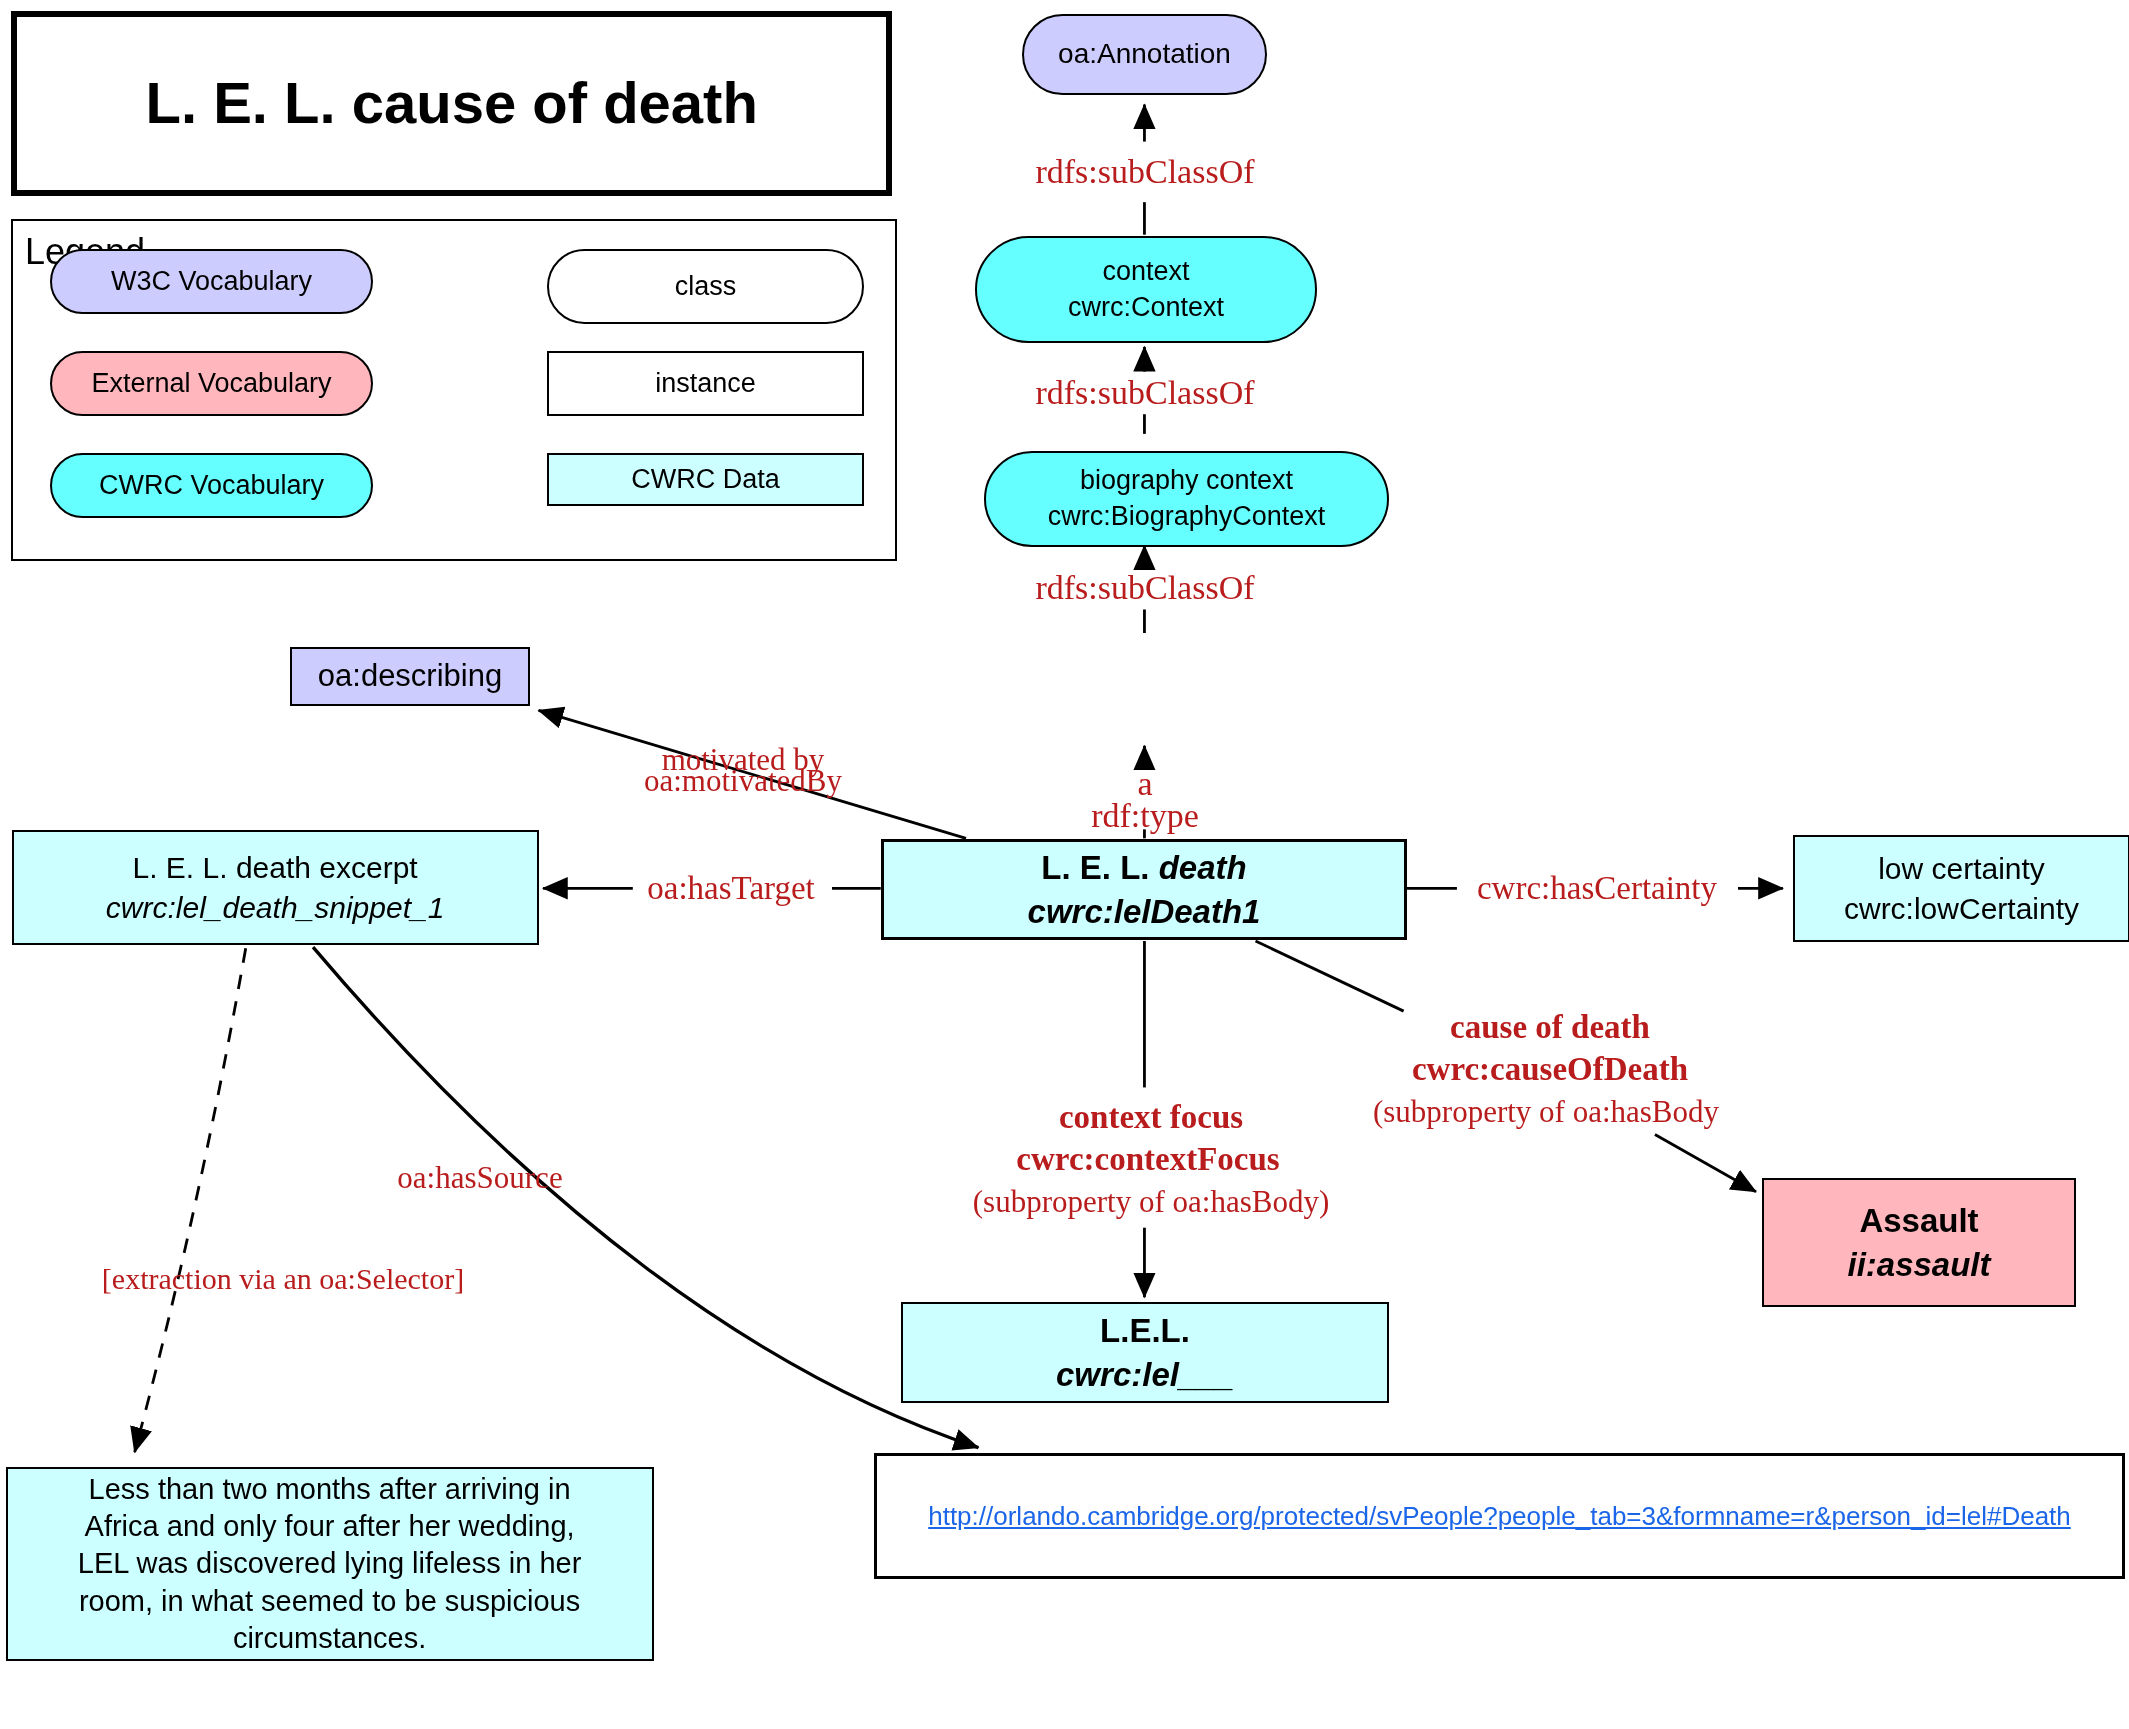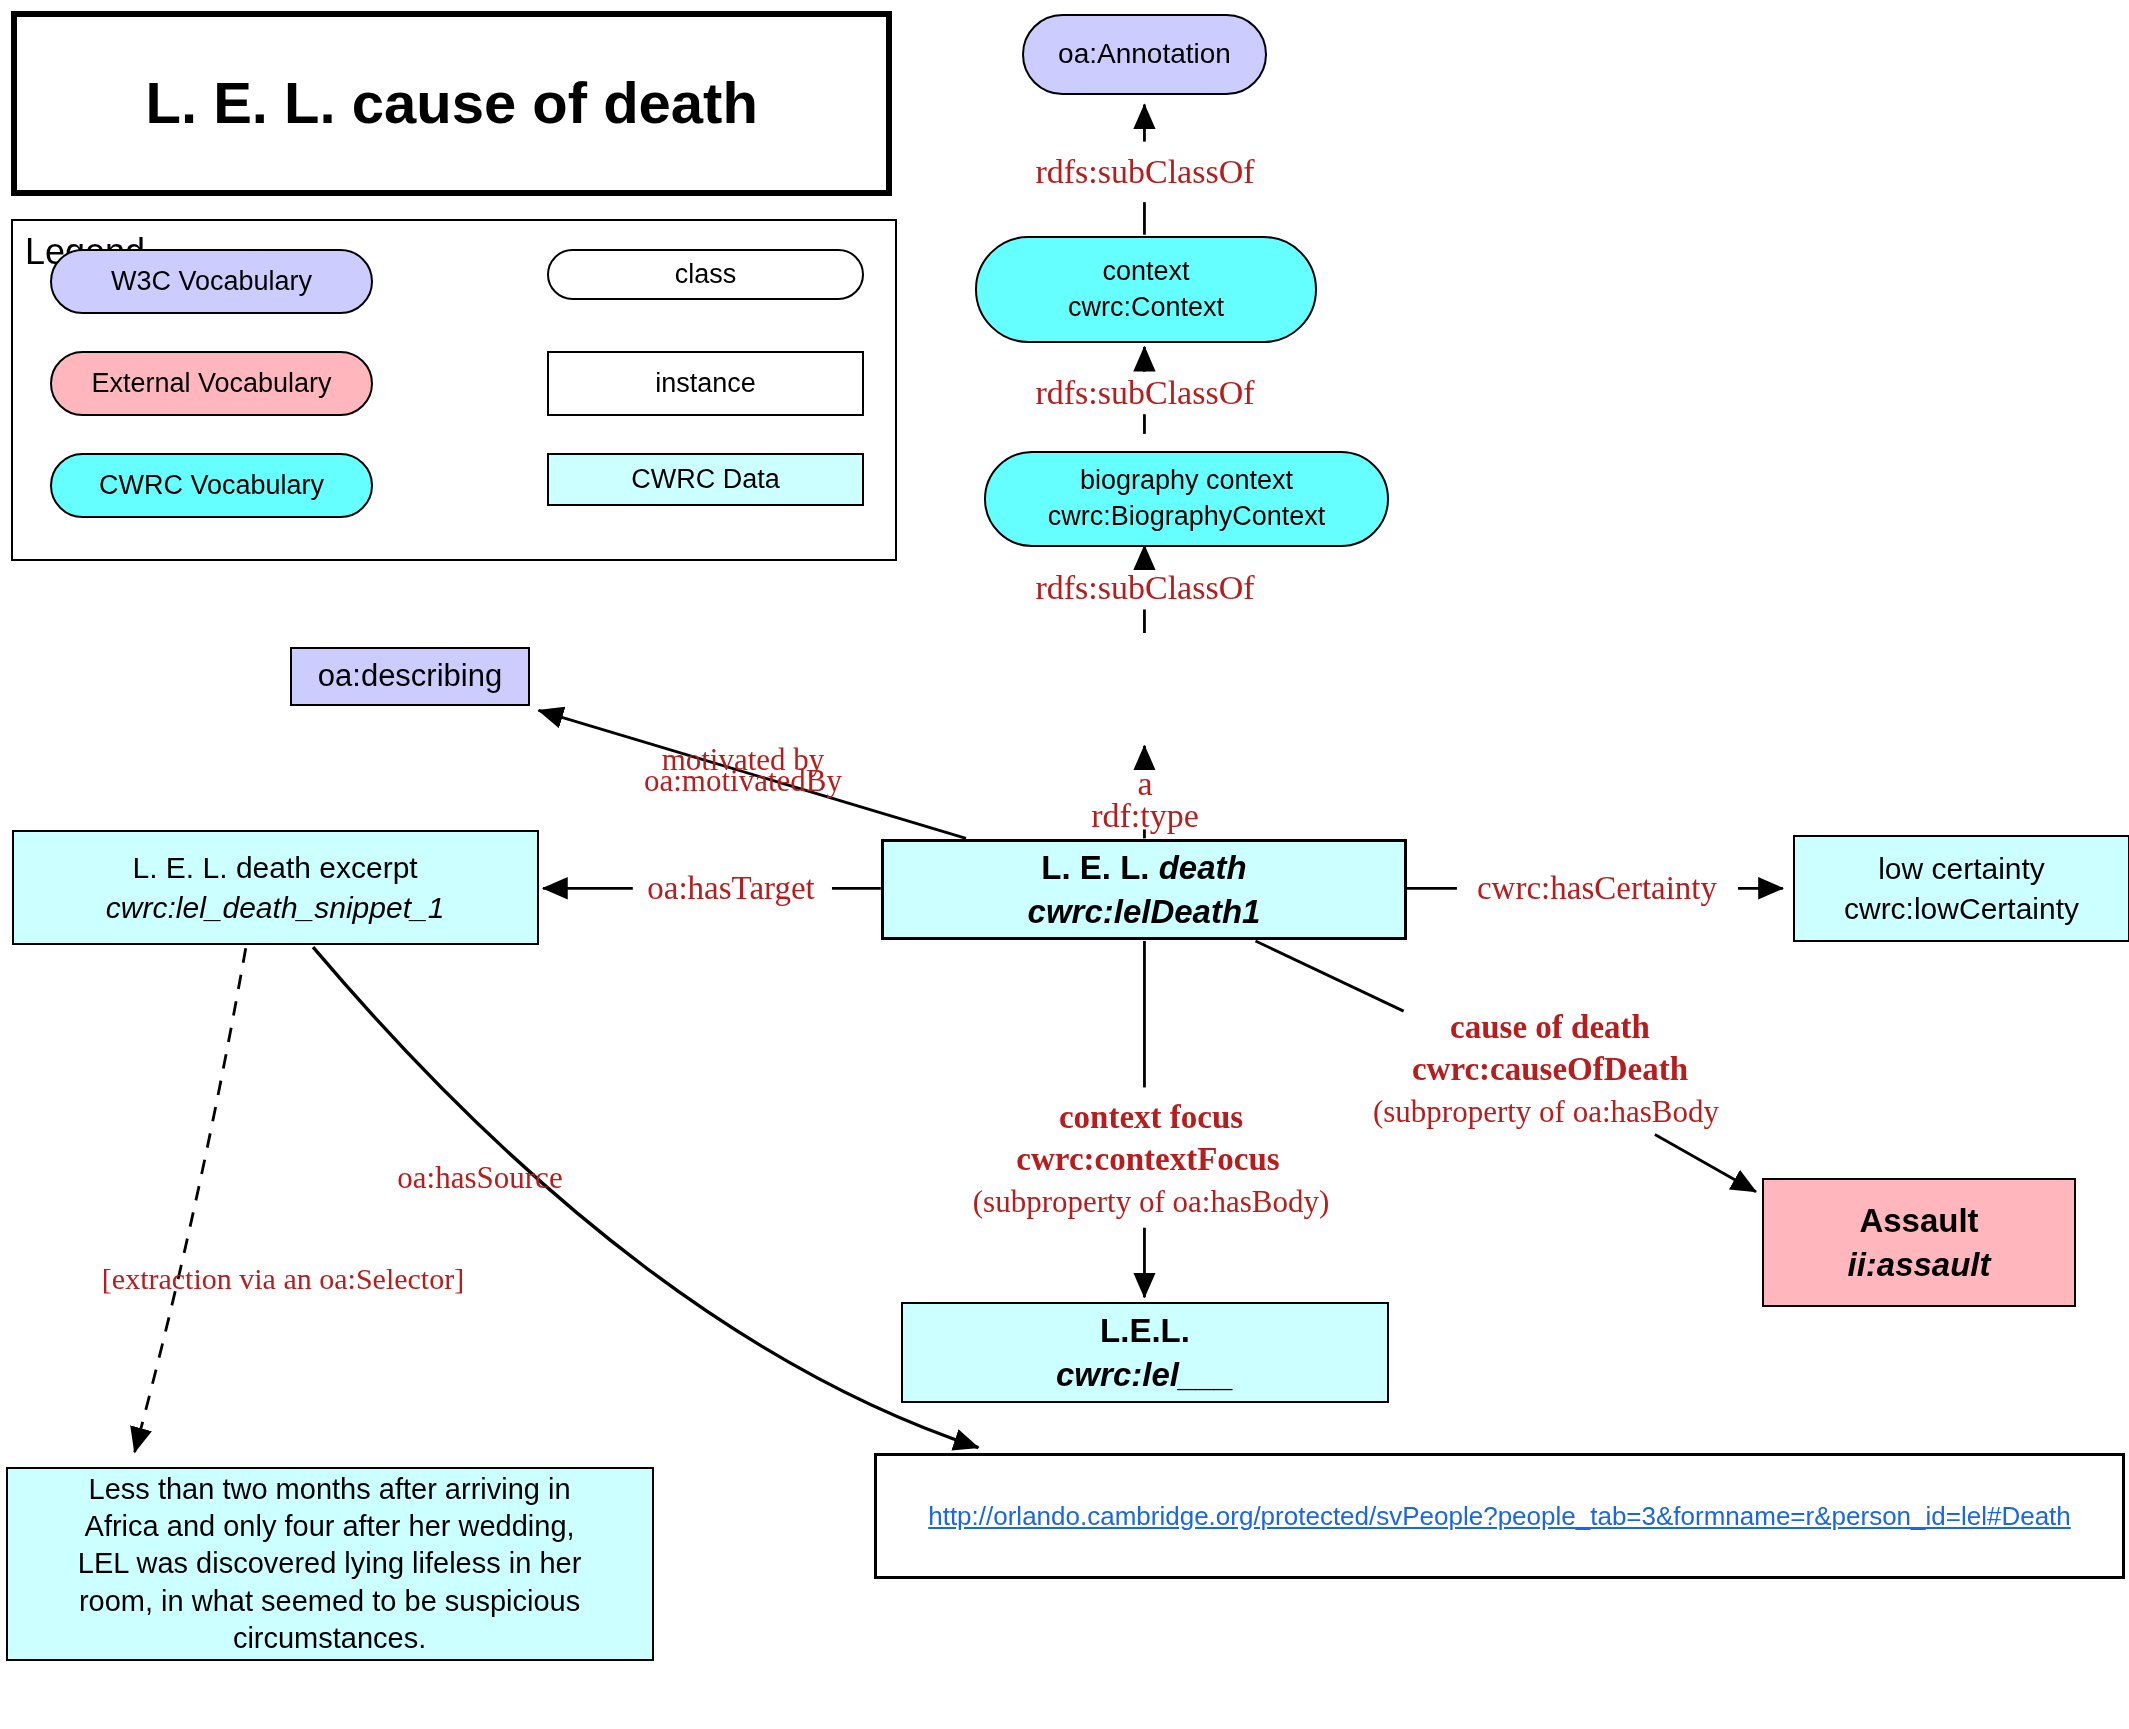--- a/index.html
+++ b/index.html
@@ -93,21 +93,21 @@
   <div class="node fill-white" style="left:11.2px;top:11.2px;width:881px;height:185px;border-width:6.7px;">
     <div class="b" style="font-size:58px;">L. E. L. cause of death</div>
   </div>
 
   <div class="node fill-white" style="left:11.2px;top:219px;width:886px;height:342px;border-width:2.2px;align-items:flex-start;justify-content:flex-start;"></div>
   <div style="position:absolute;left:25px;top:231px;font-size:36px;">Legend</div>
 
   <div class="node stadium fill-w3c t48" style="left:50px;top:249px;width:323px;height:65px;">
     <div>W3C Vocabulary</div>
   </div>
-  <div class="node stadium fill-white t48" style="left:547px;top:249px;width:317px;height:51px;">
+  <div class="node stadium fill-white t48" style="left:547px;top:249px;width:317px;height:75px;">
     <div>class</div>
   </div>
   <div class="node stadium fill-ext t48" style="left:50px;top:351px;width:323px;height:65px;">
     <div>External Vocabulary</div>
   </div>
   <div class="node fill-white t48" style="left:547px;top:351px;width:317px;height:65px;border-width:2.2px;">
     <div>instance</div>
   </div>
   <div class="node stadium fill-cwrc t48" style="left:50px;top:453px;width:323px;height:65px;">
     <div>CWRC Vocabulary</div>

